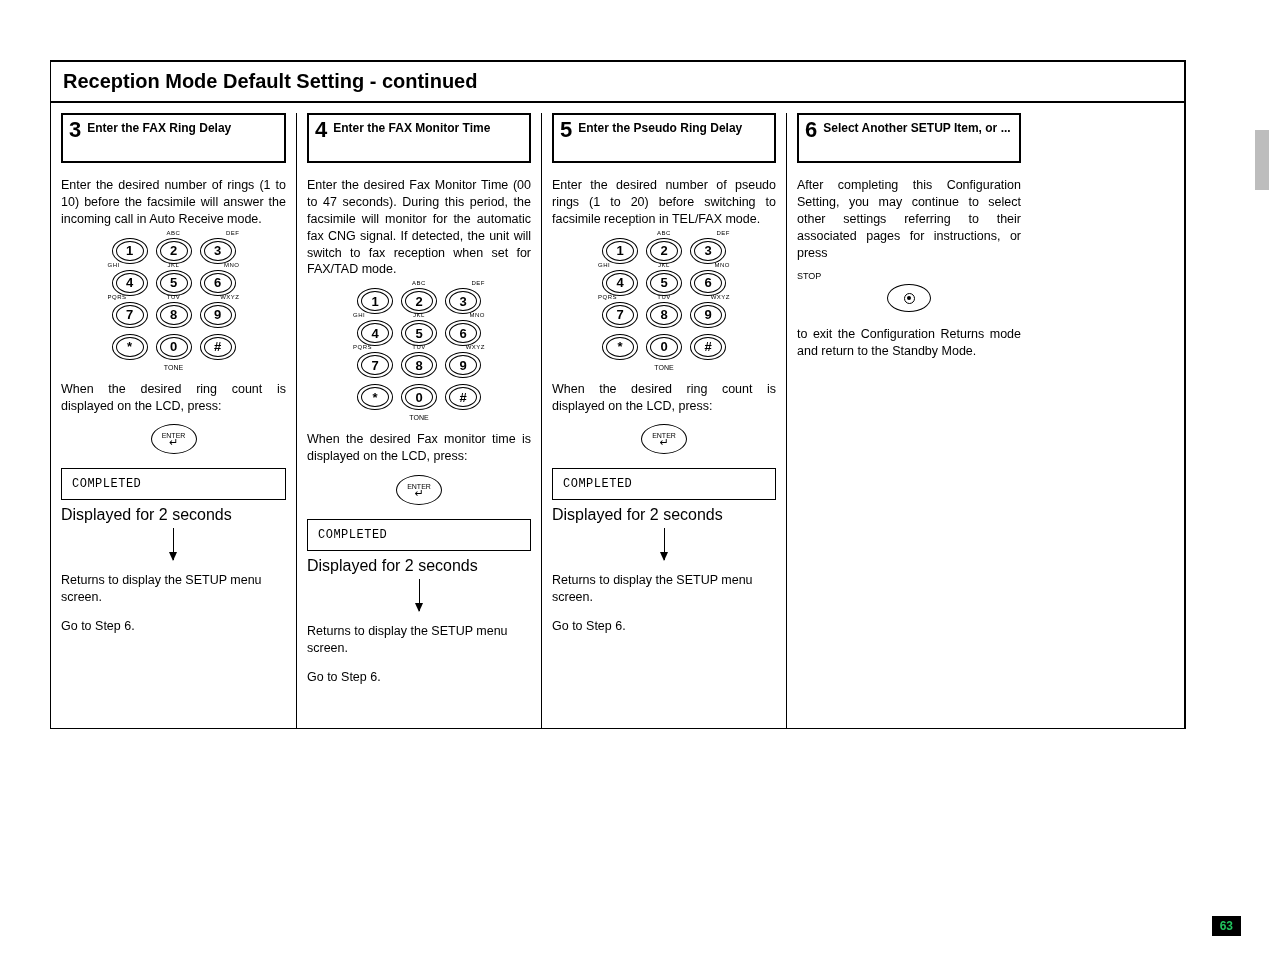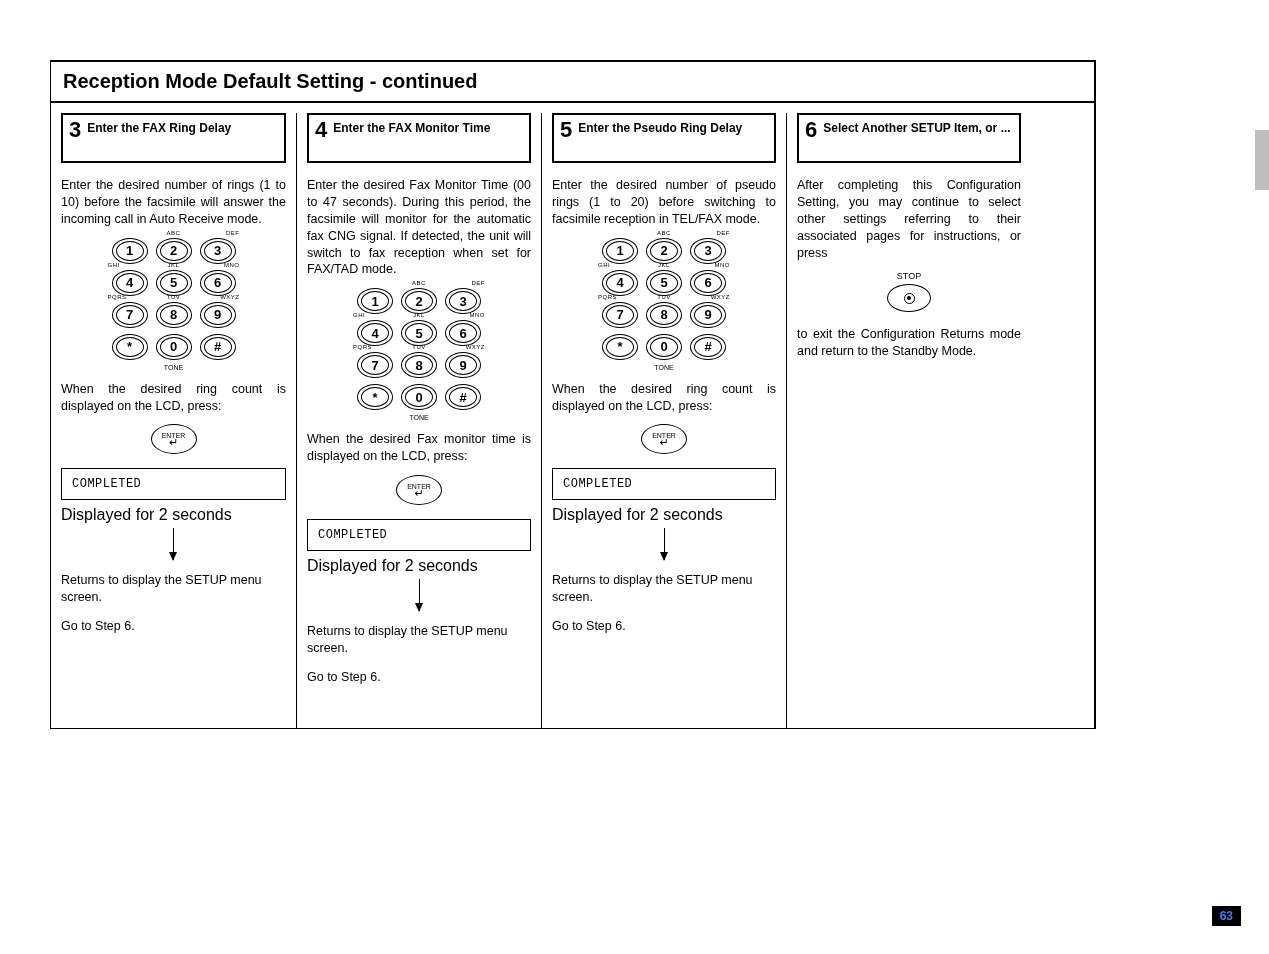--- a/index.html
+++ b/index.html
@@ -9,21 +9,21 @@
     width: 1269px;
     height: 954px;
     position: relative;
     padding: 60px 30px 30px 50px;
   }
   .page-frame {
     border: 1px solid #000;
     border-top: 2px solid #000;
     border-right: 2px solid #000;
     padding: 0;
-    width: 1046px;
+    width: 1136px;
     position: relative;
   }
   .section-title {
     font-size: 20px;
     font-weight: bold;
     padding: 8px 12px;
     border-bottom: 2px solid #000;
     font-family: Arial, Helvetica, sans-serif;
   }
   .columns {
@@ -118,21 +118,21 @@
     border-radius: 50%;
     margin: 6px auto 14px auto;
     position: relative;
     display: flex;
     flex-direction: column;
     align-items: center;
     justify-content: center;
     font-size: 7px;
   }
   .enter-btn .arrow { font-size: 11px; line-height: 0.7; }
-  .stop-wrap { text-align: center; margin: 6px 0 14px 0; }
+  .stop-wrap { text-align: left; margin: 6px 0 14px 0; }
   .stop-label { font-size: 9px; margin-bottom: 3px; }
   .stop-btn {
     width: 44px;
     height: 28px;
     border: 1.5px solid #000;
     border-radius: 50%;
     margin: 0 auto;
     display: flex;
     align-items: center;
     justify-content: center;
@@ -187,23 +187,23 @@
     position: absolute;
     right: 0;
     top: 130px;
     width: 14px;
     height: 60px;
     background: #bdbdbd;
   }
   .page-number {
     position: absolute;
     right: 28px;
-    bottom: 28px;
+    bottom: 18px;
     background: #000;
-    color: #3b82f6;
+    color: #22c55e;
     font-size: 12px;
     padding: 3px 8px;
     font-weight: bold;
     text-align: right;
   }
 </style>
 </head>
 <body>
 
 <div class="side-tab"></div>

